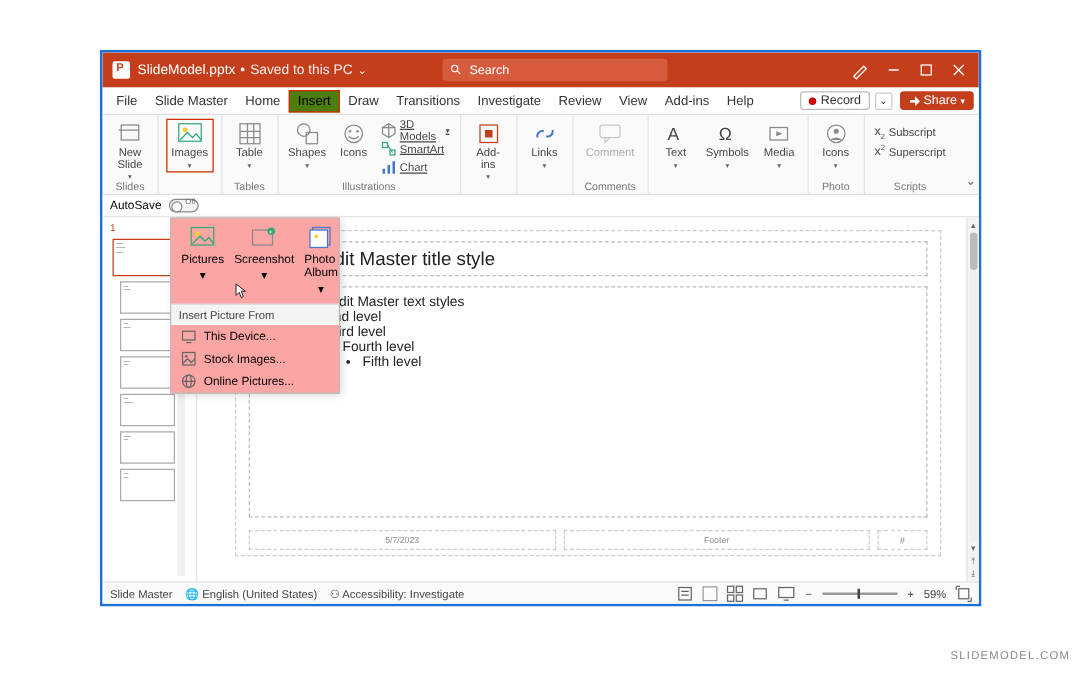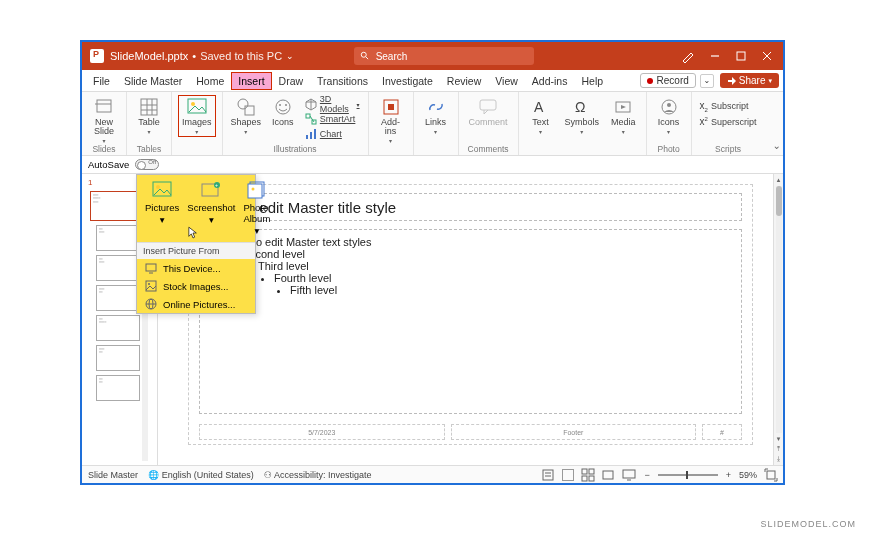--- a/index.html
+++ b/index.html
@@ -12,21 +12,21 @@
   .titlebar .filename { margin-right: 4px; }
   .titlebar .saved { opacity: .9; }
   .titlebar .caret { margin-left: 4px; font-size: 9px; }
   .searchbox { margin-left: 60px; height: 18px; width: 180px; background: #d65a3c; border-radius: 3px; display: flex; align-items: center; color:#fff; font-size:10px; padding: 0 6px; gap: 6px;}
   .searchbox svg { width:10px; height:10px; }
   .title-right { margin-left: auto; display: flex; align-items: center; gap: 14px; padding-right: 10px; }
   .title-right .winbtn { width: 12px; height: 12px; display:flex; align-items:center; justify-content:center; cursor:pointer; }
   
   .tabbar { height: 22px; background: #fff; border-bottom: 1px solid #ddd; display: flex; align-items: center; font-size: 10.5px; color: #333; padding: 0 4px; }
   .tabbar .tab { padding: 3px 7px; cursor: pointer; }
-  .tabbar .tab.active { border: 1.5px solid #d02a00; color:#000; background:#f9a8d4; padding:2px 6px; }
+  .tabbar .tab.active { border: 1.5px solid #d02a00; color:#000; background:#4d7c0f; padding:2px 6px; }
   .tabbar .spacer { flex: 1; }
   .tabbar .record { border: 1px solid #bbb; border-radius: 3px; padding: 1px 6px; font-size:10px; display:flex; align-items:center; gap:4px; cursor:pointer; }
   .tabbar .record .dot{width:6px;height:6px;border-radius:50%;background:#c00;}
   .tabbar .share { background: #c43e1c; color: #fff; border-radius: 3px; padding: 2px 7px; font-size: 10px; margin-left: 6px; display:flex; align-items:center; gap:3px; cursor:pointer;}
   .tabbar .chev { border:1px solid #ccc; border-radius:2px; width:14px; height:14px; display:flex; align-items:center; justify-content:center; font-size:8px; margin-left:4px; cursor:pointer;}
   
   .ribbon { height: 64px; background: #fafafa; border-bottom: 1px solid #ddd; display: flex; font-size: 9px; color: #444; }
   .rgroup { display: flex; flex-direction: column; align-items: center; padding: 3px 6px 1px; border-right: 1px solid #e4e4e4; }
   .rrow { display: flex; gap: 4px; height: 48px; align-items: flex-start;}
   .ritem { display:flex; flex-direction:column; align-items:center; justify-content:flex-start; gap:1px; padding:2px 4px; cursor:pointer; min-width:32px; }
@@ -59,21 +59,21 @@
   .bodybox { position:absolute; left:10px; top:44px; right:10px; bottom:30px; border:1px dashed #bbb; padding:6px 10px; font-size:11px; color:#222;}
   .bodybox ul{list-style:disc;padding-left:16px;}
   .bodybox ul ul{list-style:disc;}
   .footerrow{position:absolute;left:10px;right:10px;bottom:4px;height:16px;display:flex;gap:6px;}
   .footerbox{flex:1;border:1px dashed #ccc;font-size:7px;color:#888;display:flex;align-items:center;justify-content:center;}
   .vscroll{width:10px;background:#f4f4f4;border-left:1px solid #ddd;display:flex;flex-direction:column;align-items:center;padding:2px 0;gap:2px;}
   .vscroll .track{flex:1;width:6px;background:#eee;position:relative;}
   .vscroll .vh{position:absolute;top:0;width:6px;height:30px;background:#bbb;border-radius:3px;}
   .vscroll .arr{font-size:7px;color:#666;cursor:pointer;}
   
-  .imgpop { position:absolute; left:54px; top:132px; width:120px; background:#fde047; border:1px solid #bbb; box-shadow:2px 2px 6px rgba(0,0,0,.15); z-index:10; font-size:9.5px;}
+  .imgpop { position:absolute; left:54px; top:132px; width:136px; background:#fca5a5; border:1px solid #bbb; box-shadow:2px 2px 6px rgba(0,0,0,.15); z-index:10; font-size:9.5px;}
   .imgpop .poprow{display:flex;padding:4px 4px;}
   .imgpop .popitem{display:flex;flex-direction:column;align-items:center;gap:1px;padding:2px 4px;cursor:pointer;}
   .imgpop .popitem .ico{width:20px;height:20px;}
   .imgpop .pophdr{padding:3px 6px;background:#f4f4f4;font-size:9px;color:#444;border-top:1px solid #ddd;}
   .imgpop .popli{display:flex;align-items:center;gap:6px;padding:3px 8px;cursor:pointer;}
   .imgpop .popli .sico{width:12px;height:12px;}
   .cursor{position:absolute;left:106px;top:184px;width:10px;height:14px;z-index:11;}
   
   .statusbar{height:18px;border-top:1px solid #ddd;background:#fafafa;display:flex;align-items:center;font-size:9px;color:#444;padding:0 6px;gap:10px;}
   .statusbar .sb-right{margin-left:auto;display:flex;align-items:center;gap:8px;}
@@ -165,51 +165,51 @@
             </div>
           <div class="lbl" style="white-space:pre-line">New
 Slide</div>
             <div class="dd">▾</div>
         </div>
       </div>
       <div class="glabel">Slides</div>
     </div>
     <div class="rgroup">
       <div class="rrow">
+        <div class="ritem highlight">
+          <div class="ico">
+              <svg width="20" height="18">
+                <rect x="1" y="1" width="18" height="14" fill="none" stroke="#3a7"></rect>
+                <circle cx="6" cy="6" r="2" fill="#fc3"></circle>
+                <path d="M2 14 L8 8 L12 12 L15 9 L19 14" fill="none" stroke="#3a7"></path>
+              </svg>
+            </div>
+          <div class="lbl">Images</div>
+            <div class="dd">▾</div>
+        </div>
+      </div>
+      <div class="glabel"></div>
+    </div>
+    <div class="rgroup">
+      <div class="rrow">
         <div class="ritem">
           <div class="ico">
               <svg width="18" height="18">
                 <rect x="1" y="1" width="16" height="16" fill="none" stroke="#888"></rect>
                 <line x1="1" y1="7" x2="17" y2="7" stroke="#888"></line>
                 <line x1="1" y1="12" x2="17" y2="12" stroke="#888"></line>
                 <line x1="7" y1="1" x2="7" y2="17" stroke="#888"></line>
                 <line x1="12" y1="1" x2="12" y2="17" stroke="#888"></line>
               </svg>
             </div>
           <div class="lbl">Table</div>
             <div class="dd">▾</div>
         </div>
       </div>
       <div class="glabel">Tables</div>
-    </div>
-    <div class="rgroup">
-      <div class="rrow">
-        <div class="ritem highlight">
-          <div class="ico">
-              <svg width="20" height="18">
-                <rect x="1" y="1" width="18" height="14" fill="none" stroke="#3a7"></rect>
-                <circle cx="6" cy="6" r="2" fill="#fc3"></circle>
-                <path d="M2 14 L8 8 L12 12 L15 9 L19 14" fill="none" stroke="#3a7"></path>
-              </svg>
-            </div>
-          <div class="lbl">Images</div>
-            <div class="dd">▾</div>
-        </div>
-      </div>
-      <div class="glabel"></div>
     </div>
     <div class="rgroup">
       <div class="rrow">
         <div class="ritem">
           <div class="ico">
               <svg width="18" height="18">
                 <circle cx="6" cy="6" r="5" fill="none" stroke="#888"></circle>
                 <rect x="8" y="8" width="9" height="9" fill="none" stroke="#888"></rect>
               </svg>
             </div>

